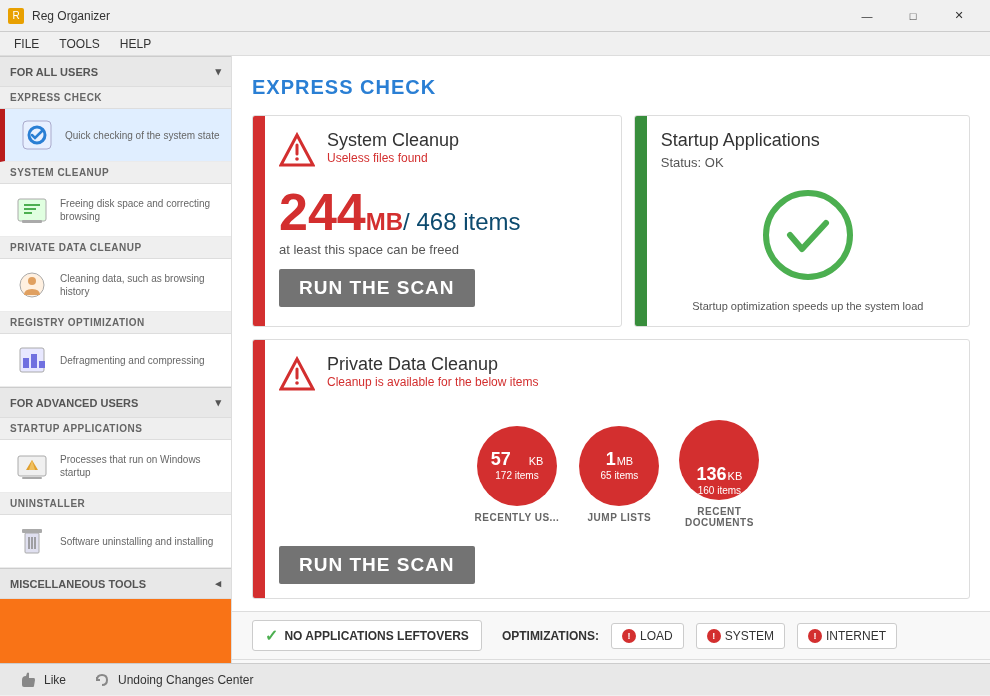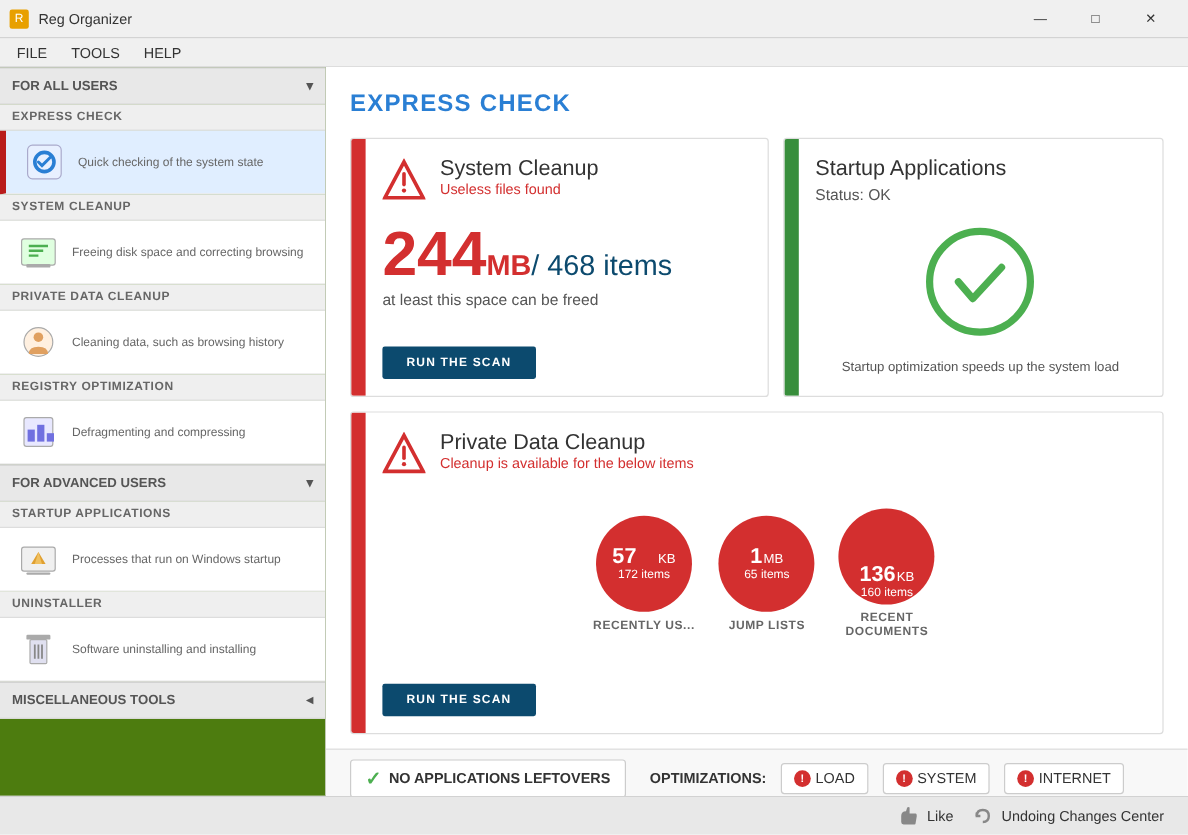--- a/index.html
+++ b/index.html
@@ -14,21 +14,21 @@
     .titlebar-btn { width: 46px; height: 32px; display: flex; align-items: center; justify-content: center; cursor: pointer; font-size: 11px; color: #333; background: transparent; border: none; }
 
     
     .menubar { background: #f0f0f0; height: 24px; display: flex; align-items: center; padding: 0 4px; border-bottom: 1px solid #ddd; }
     .menu-item { padding: 2px 10px; font-size: 12px; cursor: pointer; color: #333; }
 
     
     .main-layout { display: flex; height: calc(696px - 57px - 32px); }
 
     
-    .sidebar { width: 272px; background: #4d7c0f; border-right: 1px solid #ddd; overflow-y: auto; flex-shrink: 0; }
+    .sidebar { width: 232px; background: #f97316; border-right: 1px solid #ddd; overflow-y: auto; flex-shrink: 0; }
     .sidebar-section-header { background: #e8e8e8; padding: 8px 10px; font-size: 11px; font-weight: bold; color: #555; display: flex; align-items: center; justify-content: space-between; border-bottom: 1px solid #ddd; border-top: 1px solid #ccc; cursor: pointer; }
     .sidebar-item { display: flex; align-items: center; padding: 8px 10px 8px 14px; cursor: pointer; border-bottom: 1px solid #ebebeb; background: white; }
     .sidebar-item.active { background: #e0eeff; border-left: 5px solid #b91c1c; }
     .sidebar-item-icon { width: 36px; height: 36px; margin-right: 10px; flex-shrink: 0; display: flex; align-items: center; justify-content: center; }
     .sidebar-item-content { flex: 1; }
     .sidebar-item-desc { font-size: 10px; color: #666; line-height: 1.3; }
     .sidebar-sub-header { background: #efefef; padding: 5px 10px; font-size: 10px; font-weight: bold; color: #666; border-bottom: 1px solid #ddd; letter-spacing: 0.5px; }
 
     
     .content { flex: 1; background: #ffffff; overflow-y: auto; padding: 20px; }
@@ -46,21 +46,21 @@
     .card-header { display: flex; align-items: flex-start; gap: 12px; margin-bottom: 10px; }
     .warning-icon { color: #d32f2f; font-size: 32px; margin-top: 2px; }
     .card-header-text h3 { font-size: 18px; color: #333; font-weight: 400; }
     .card-header-text .subtitle { color: #d32f2f; font-size: 12px; }
 
     .big-number { font-size: 52px; font-weight: bold; color: #d32f2f; line-height: 1; display: inline; }
     .big-unit { font-size: 24px; color: #d32f2f; font-weight: bold; }
     .items-count { font-size: 24px; color: #0c4a6e; }
     .space-text { font-size: 13px; color: #555; margin-top: 4px; margin-bottom: 12px; }
 
-    .run-btn { background: #0c4a6e; color: white; border: none; padding: 8px 20px; font-size: 10px; font-weight: bold; letter-spacing: 1px; cursor: pointer; border-radius: 2px; margin-top: 20px; }
+    .run-btn { background: #737373; color: white; border: none; padding: 8px 20px; font-size: 19px; font-weight: bold; letter-spacing: 1px; cursor: pointer; border-radius: 2px; }
     .check-circle { width: 90px; height: 90px; border: 6px solid #4caf50; border-radius: 50%; display: flex; align-items: center; justify-content: center; margin: 10px auto; }
     .data-circles { display: flex; gap: 20px; align-items: center; justify-content: center; padding: 10px 0 8px; }
     .circle-item { display: flex; flex-direction: column; align-items: center; }
     .circle { width: 80px; height: 80px; border-radius: 50%; background: #d32f2f; color: white; display: flex; flex-direction: column; align-items: center; justify-content: center; }
     .circle-main { font-size: 18px; font-weight: bold; line-height: 1.1; }
     .circle-unit { font-size: 11px; }
     .circle-sub { font-size: 10px; }
     .circle-label { font-size: 10px; color: #666; margin-top: 6px; text-align: center; letter-spacing: 0.5px; font-weight: bold; }
 
     
@@ -71,21 +71,21 @@
     .opt-btn { display: flex; align-items: center; gap: 4px; background: white; border: 1px solid #ccc; padding: 5px 10px; font-size: 12px; color: #333; cursor: pointer; border-radius: 3px; }
     .red-circle-icon { width: 14px; height: 14px; background: #d32f2f; border-radius: 50%; display: flex; align-items: center; justify-content: center; color: white; font-size: 9px; font-weight: bold; }
 
     .execute-bar { background: #f8f8f8; border-top: 1px solid #ddd; padding: 6px 20px; display: flex; align-items: center; gap: 8px; font-size: 12px; color: #333; }
     .toggle-switch { display: inline-flex; align-items: center; gap: 4px; }
     .toggle-track { width: 38px; height: 20px; background: #2196f3; border-radius: 10px; position: relative; cursor: pointer; }
     .toggle-thumb { width: 16px; height: 16px; background: white; border-radius: 50%; position: absolute; right: 2px; top: 2px; }
     .toggle-on-label { color: #2196f3; font-weight: bold; font-size: 12px; }
 
     
-    .footer { background: #e8e8e8; border-top: 1px solid #ccc; height: 32px; display: flex; align-items: center; justify-content: flex-end; padding: 0 12px; }
+    .footer { background: #e8e8e8; border-top: 1px solid #ccc; height: 32px; display: flex; align-items: center; padding: 0 12px; gap: 12px; }
     .footer-btn { display: flex; align-items: center; gap: 4px; font-size: 12px; color: #333; cursor: pointer; padding: 4px 8px; }
   </style>
 </head>
 <body>
 
 <div class="titlebar">
   <div class="titlebar-left">
     <div class="titlebar-icon">R</div>
     <span class="titlebar-title">Reg Organizer</span>
   </div>

